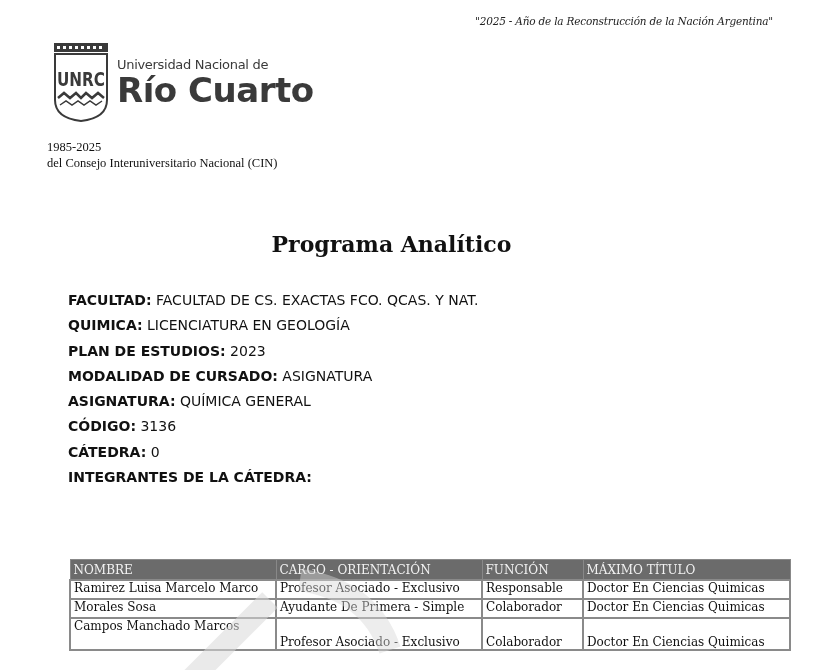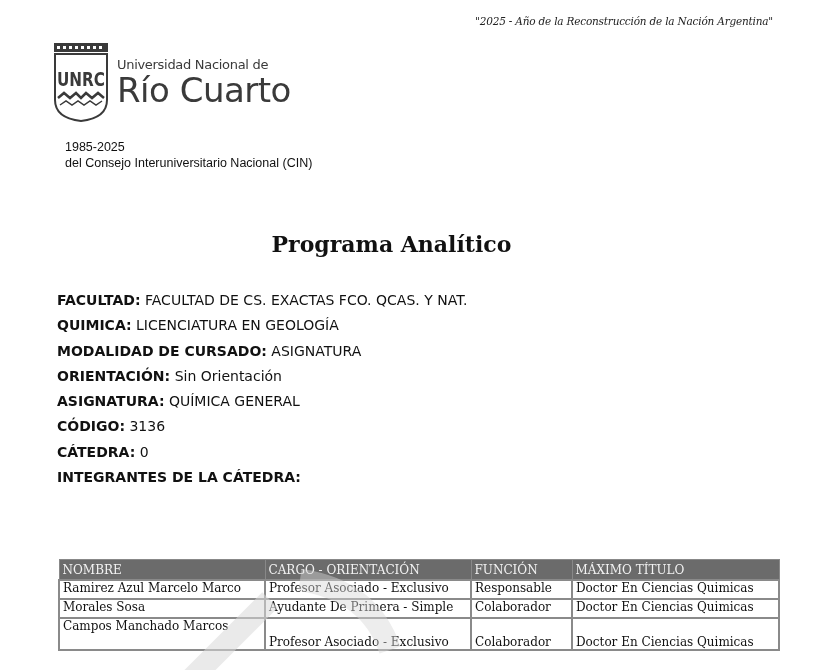--- a/index.html
+++ b/index.html
@@ -41,65 +41,65 @@
       color: #3a3a3a;
       line-height: 1;
     }
     .logo-line1 {
       font-size: 13px;
       letter-spacing: -0.3px;
       margin-bottom: 2px;
     }
     .logo-line2 {
       font-size: 34px;
-      font-weight: normal;
+      font-weight: bold;
       letter-spacing: -0.5px;
     }
     .anniv {
       position: absolute;
-      left: 65px;
+      left: 47px;
       top: 139px;
-      font-family: Liberation Sans, sans-serif;
+      font-family: Liberation Serif, serif;
       font-size: 12.5px;
       line-height: 16px;
       color: #111;
     }
     .anniv .bold {
       font-weight: bold;
     }
     .title {
       position: absolute;
       top: 231px;
       left: 0;
       width: 783px;
       text-align: center;
       font-family: "DejaVu Serif", serif;
       font-weight: bold;
       font-size: 22px;
       color: #111;
     }
     .fields {
       position: absolute;
-      left: 57px;
+      left: 68px;
       top: 291px;
       font-family: "DejaVu Sans", sans-serif;
       font-size: 14px;
       color: #111;
     }
     .field {
       height: 25.3px;
       line-height: 18px;
       white-space: nowrap;
     }
     .field .lbl {
       font-weight: bold;
     }
     .table-wrap {
       position: absolute;
-      left: 58px;
+      left: 69px;
       top: 559px;
       width: 720px;
     }
     table {
       border-collapse: collapse;
       width: 720px;
       font-family: "DejaVu Serif", serif;
       font-size: 12px;
       color: #111;
       table-layout: fixed;
@@ -171,22 +171,22 @@
 <div class="anniv">
   <div>1985-2025</div>
   <div>del Consejo Interuniversitario Nacional (CIN)</div>
 </div>
 
 <div class="title">Programa Analítico</div>
 
 <div class="fields">
   <div class="field"><span class="lbl">FACULTAD:</span> <span>FACULTAD DE CS. EXACTAS FCO. QCAS. Y NAT.</span></div>
   <div class="field"><span class="lbl">QUIMICA:</span> <span>LICENCIATURA EN GEOLOGÍA</span></div>
+  <div class="field"><span class="lbl">PLAN DE ESTUDIOS:</span> <span>2023</span></div>
   <div class="field"><span class="lbl">MODALIDAD DE CURSADO:</span> <span>ASIGNATURA</span></div>
-  <div class="field"><span class="lbl">ORIENTACIÓN:</span> <span>Sin Orientación</span></div>
   <div class="field"><span class="lbl">ASIGNATURA:</span> <span>QUÍMICA GENERAL</span></div>
   <div class="field"><span class="lbl">CÓDIGO:</span> <span>3136</span></div>
   <div class="field"><span class="lbl">CÁTEDRA:</span> <span>0</span></div>
   <div class="field"><span class="lbl">INTEGRANTES DE LA CÁTEDRA:</span> <span></span></div>
 </div>
 
 <div class="table-wrap">
   <table>
     <colgroup>
       <col style="width:206px">
@@ -197,21 +197,21 @@
     <thead>
       <tr>
         <th>NOMBRE</th>
         <th>CARGO - ORIENTACIÓN</th>
         <th>FUNCIÓN</th>
         <th>MÁXIMO TÍTULO</th>
       </tr>
     </thead>
     <tbody>
       <tr>
-        <td>Ramirez Azul Marcelo Marco</td>
+        <td>Ramirez Luisa Marcelo Marco</td>
         <td>Profesor Asociado - Exclusivo</td>
         <td>Responsable</td>
         <td>Doctor En Ciencias Quimicas</td>
       </tr>
       <tr>
         <td>Morales Sosa</td>
         <td>Ayudante De Primera - Simple</td>
         <td>Colaborador</td>
         <td>Doctor En Ciencias Quimicas</td>
       </tr>

